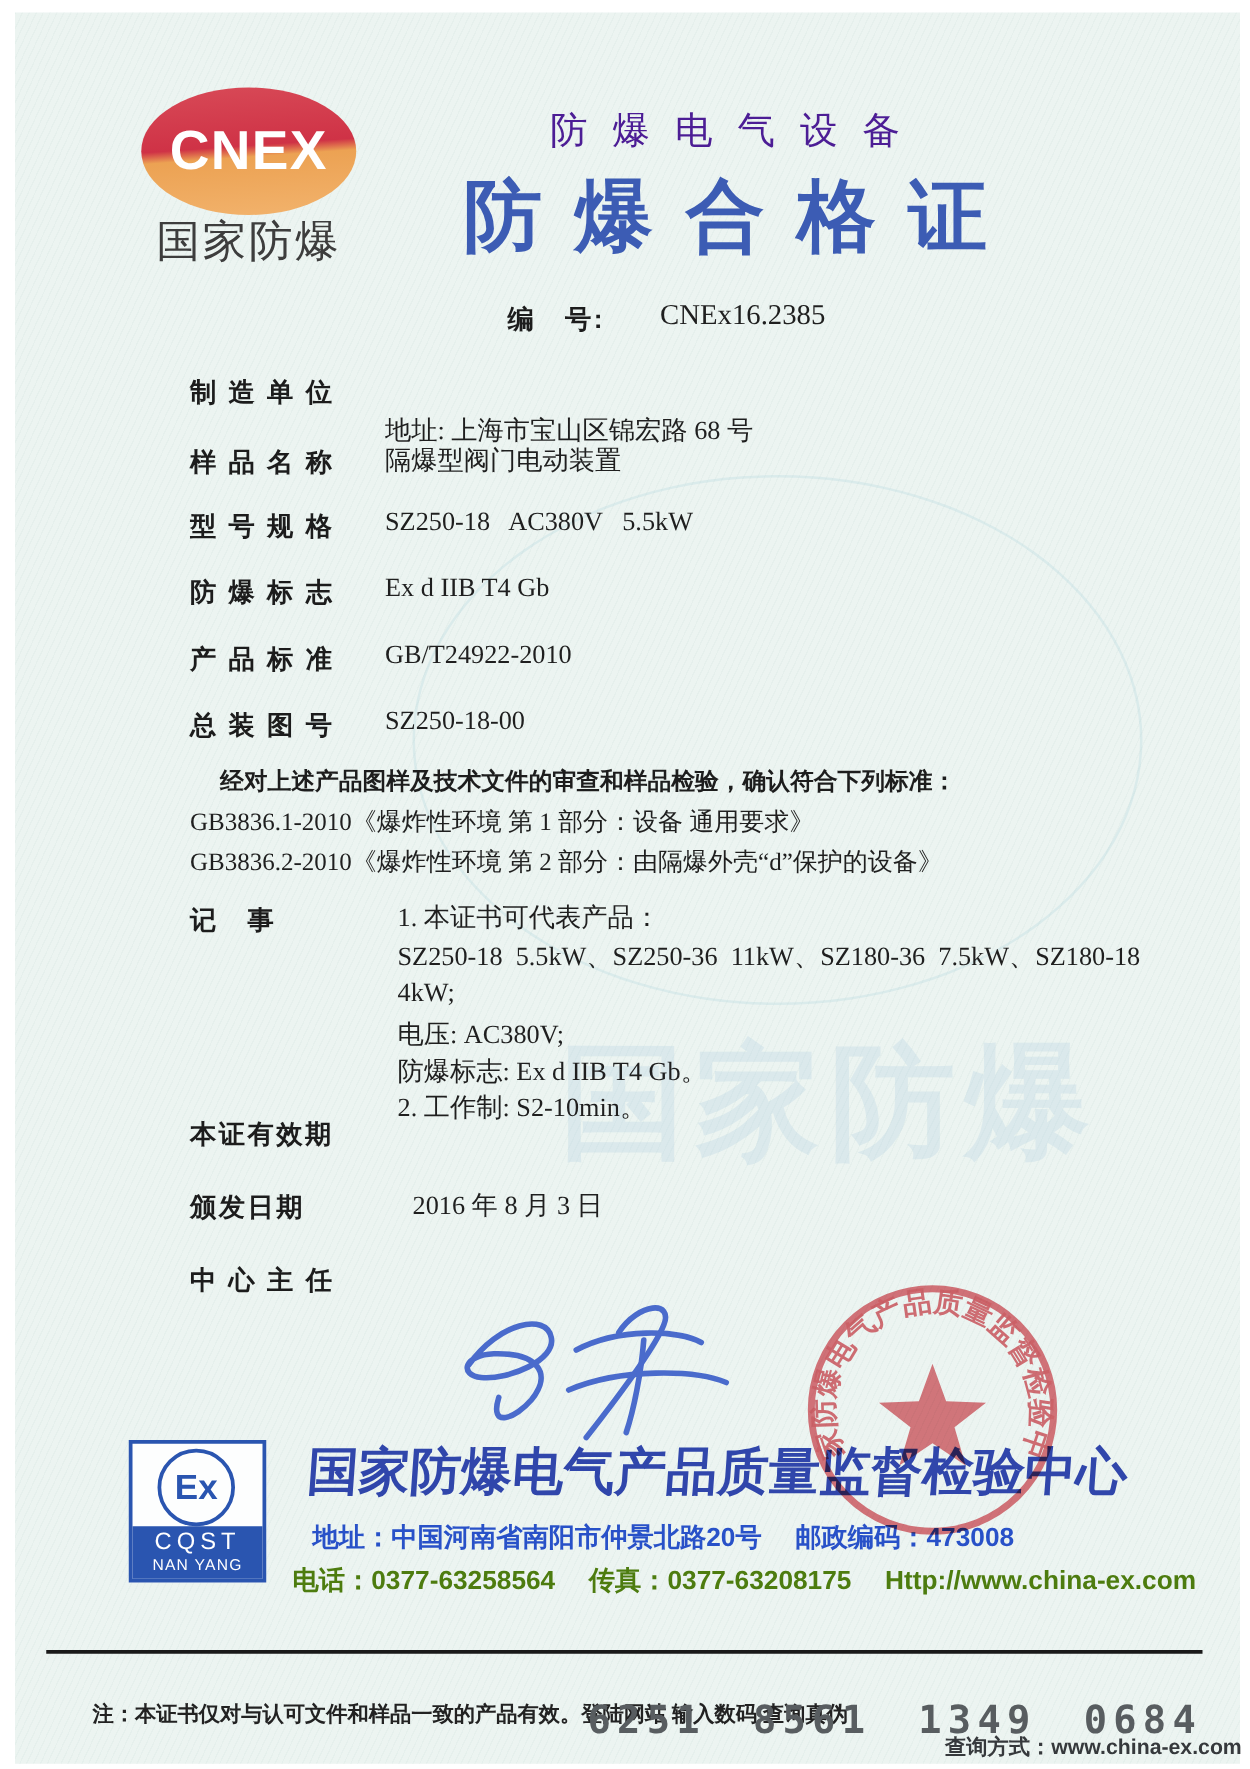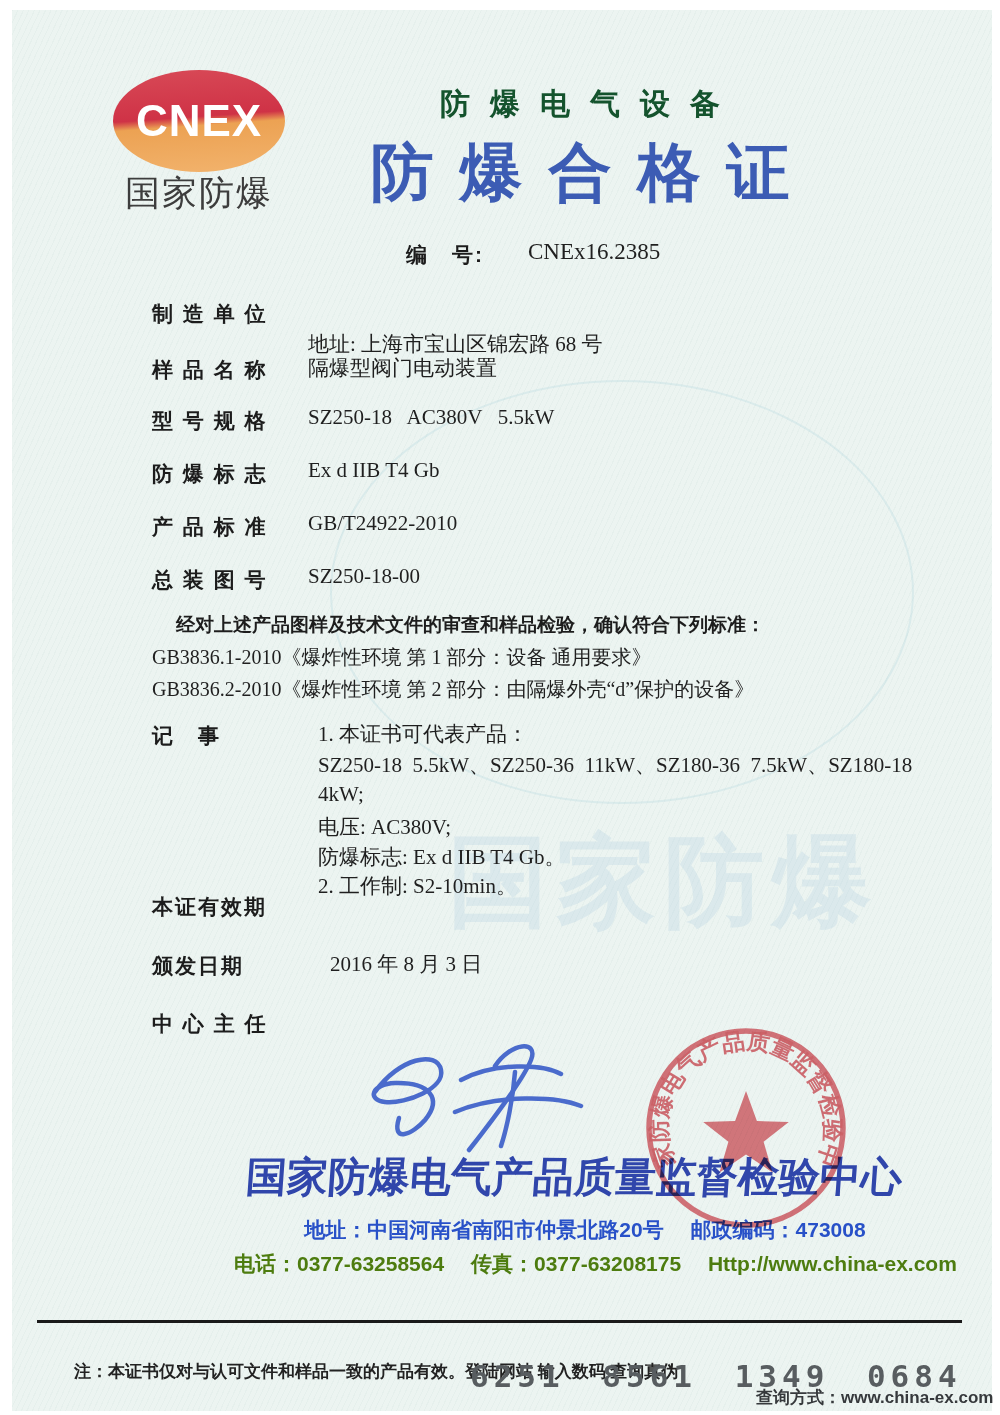--- a/index.html
+++ b/index.html
@@ -13,21 +13,21 @@
   .wm-text{position:absolute;left:448px;top:816px;font-size:100px;font-weight:bold;
     color:rgba(178,208,226,0.30);letter-spacing:8px;font-family:"Liberation Sans",sans-serif;}
   .wm-arc{position:absolute;left:330px;top:380px;width:580px;height:420px;border:2px solid rgba(150,200,215,0.20);border-radius:50%;}
   
   .cnex-ellipse{position:absolute;left:113px;top:70px;width:172px;height:102px;border-radius:50%;
     background:linear-gradient(176deg,#d84a57 0%,#cf3246 46%,#eca253 54%,#f2b36d 100%);
     display:flex;align-items:center;justify-content:center;}
   .cnex-text{color:#ffffff;font-size:44px;font-weight:900;letter-spacing:1px;font-family:"Liberation Sans",sans-serif;text-align:center;}
   .cnex-caption{position:absolute;left:105px;top:170px;width:188px;text-align:center;font-size:35px;color:#3d3d3d;letter-spacing:2px;}
   .subtitle{position:absolute;left:280px;top:84px;width:600px;text-align:center;
-    font-size:30px;font-weight:bold;color:#14532d;letter-spacing:20px;text-indent:20px;}
+    font-size:30px;font-weight:normal;color:#4c1d95;letter-spacing:20px;text-indent:20px;}
   .title{position:absolute;left:260px;top:130px;width:640px;text-align:center;
     font-size:63px;font-weight:bold;color:#3c5cb4;letter-spacing:26px;text-indent:26px;}
   .certno-label{position:absolute;left:406px;top:241px;font-size:21px;font-weight:bold;color:#1c1c1c;letter-spacing:2px;text-align:right;}
   .certno-value{position:absolute;left:528px;top:239px;font-size:23px;color:#1f1f1f;font-family:"Liberation Serif",serif;}
   
   .flabel{position:absolute;left:152px;font-size:21px;font-weight:bold;color:#1c1c1c;letter-spacing:2px;}
   .fval{position:absolute;left:308px;font-size:21px;color:#1f1f1f;font-family:"Liberation Serif",serif;white-space:pre;}
   
   .comp-intro{position:absolute;left:152px;top:612px;width:760px;font-size:19px;font-weight:bold;color:#1d1d1d;margin-left:24px;}
   .comp-std{position:absolute;left:152px;width:780px;font-size:20px;color:#1f1f1f;font-family:"Liberation Serif",serif;white-space:pre;}
@@ -40,21 +40,21 @@
   
   .badge{position:absolute;left:103px;top:1152px;width:104px;height:108px;border:3px solid #2a55b0;background:#fdfefe;box-sizing:content-box;}
   .badge-circle{position:absolute;left:20px;top:4px;width:56px;height:56px;border:3px solid #2a55b0;border-radius:50%;
     display:flex;align-items:center;justify-content:center;}
   .badge-ex{font-size:28px;font-weight:bold;color:#2a55b0;}
   .badge-bottom{position:absolute;left:0;bottom:0;width:100%;height:42px;background:#2a55b0;color:#ffffff;text-align:center;}
   .badge-cqst{font-size:19px;letter-spacing:4px;line-height:22px;margin-top:2px;}
   .badge-ny{font-size:12.5px;letter-spacing:1px;line-height:15px;}
   .org-name{position:absolute;left:246px;top:1150px;width:680px;font-size:41px;font-weight:bold;color:#3046ab;
     transform:skewX(-4deg);white-space:nowrap;}
-  .org-addr{position:absolute;left:250px;top:1216px;width:670px;text-align:center;font-size:21px;font-weight:bold;color:#2851c8;white-space:pre;}
+  .org-addr{position:absolute;left:250px;top:1216px;width:670px;text-align:left;font-size:21px;font-weight:bold;color:#2851c8;white-space:pre;}
   .org-contact{position:absolute;left:234px;top:1250px;width:700px;text-align:center;font-size:21px;font-weight:bold;color:#4d7c0f;white-space:pre;}
   
   .footer-hr{position:absolute;left:37px;top:1320px;width:925px;height:3px;background:#1a1a1a;}
   .footer-note{position:absolute;left:55px;top:1340px;font-size:17px;font-weight:bold;color:#222222;white-space:pre;}
   .footer-hint{}
   .footer-code{position:absolute;left:470px;top:1358px;font-size:31px;font-weight:bold;color:#585d60;
     font-family:"DejaVu Sans Mono",monospace;letter-spacing:5px;word-spacing:14px;}
   .footer-query{position:absolute;left:756px;top:1386px;font-size:17px;font-weight:bold;color:#36393c;}
 </style>
 </head>
@@ -117,20 +117,29 @@
   <svg class="sig" width="290" height="125" viewBox="0 0 290 125">
     <g fill="none" stroke="#4a6bcc" stroke-width="4.5" stroke-linecap="round" stroke-linejoin="round">
       <path d="M30,64 C54,30 92,22 96,42 C100,60 62,76 40,74 C22,72 26,56 50,55 C84,54 98,70 80,92 C68,106 46,116 54,90"></path>
       <path d="M150,38 C166,14 194,12 186,32 C178,52 146,94 124,122"></path>
       <path d="M116,52 C150,34 198,36 216,46"></path>
       <path d="M110,84 C152,66 212,68 236,78"></path>
       <path d="M170,44 C168,70 162,100 156,118"></path>
     </g>
   </svg>
 
+  <div class="badge">
+    <div class="badge-circle">
+      <span class="badge-ex">Ex</span>
+    </div>
+    <div class="badge-bottom">
+      <div class="badge-cqst">CQST</div>
+      <div class="badge-ny">NAN YANG</div>
+    </div>
+  </div>
 
   <div class="org-name">国家防爆电气产品质量监督检验中心</div>
   <div class="org-addr">地址：中国河南省南阳市仲景北路20号　 邮政编码：473008</div>
   <div class="org-contact">电话：0377-63258564 　传真：0377-63208175 　Http://www.china-ex.com</div>
 
   <svg class="stamp" width="224" height="224" viewBox="0 0 224 224">
     <circle cx="112" cy="112" r="97" fill="none" stroke="#d9555e" stroke-width="5.5" opacity="0.88"></circle>
     <defs>
       <path id="stampArc" d="M43.6,151.5 A79,79 0 1 1 180.4,151.5" fill="none"></path>
     </defs>

